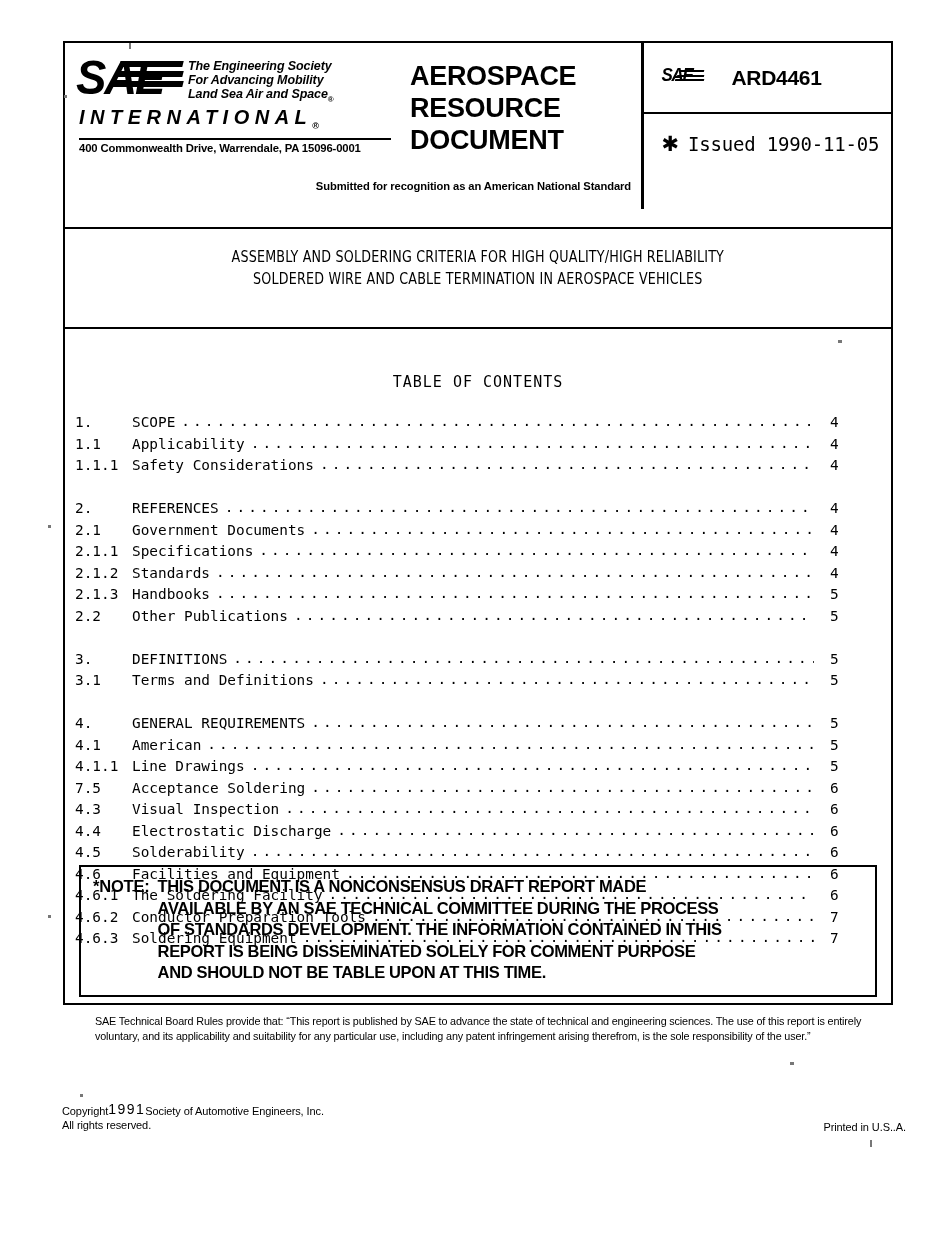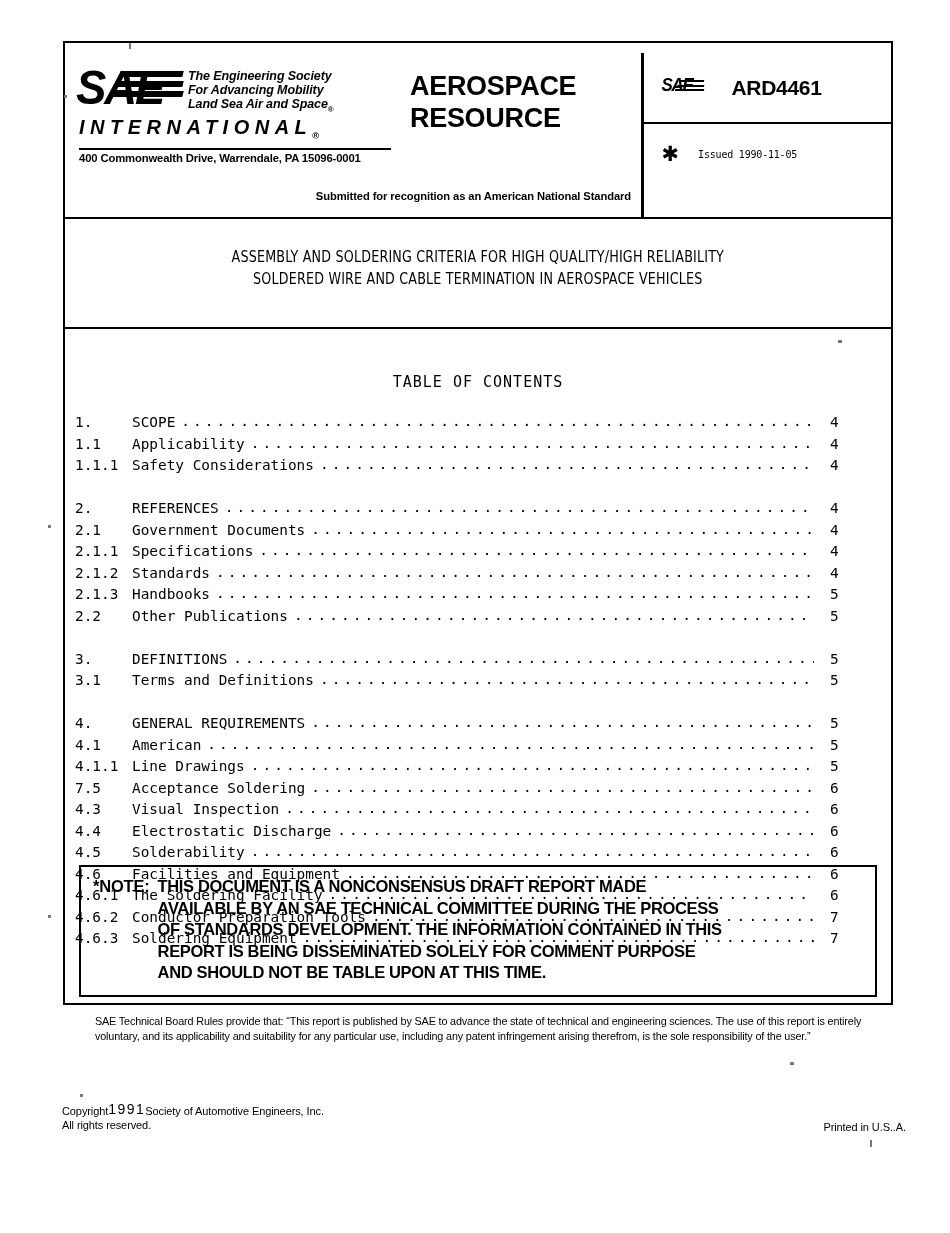--- a/index.html
+++ b/index.html
@@ -27,23 +27,23 @@
     top: 41px;
     width: 830px;
     height: 964px;
     border: 2.5px solid #000;
     box-sizing: border-box;
   }
 
   
   #header-band {
     position: absolute;
-    left: 0; top: 10px;
+    left: 0; top: 0;
     width: 100%;
-    height: 166px;
+    height: 186px;
     border-bottom: 2.5px solid #000;
     box-sizing: border-box;
   }
   #header-left {
     position: absolute;
     left: 0; top: 0;
     width: 576px;
     height: 100%;
     box-sizing: border-box;
   }
@@ -223,23 +223,23 @@
     box-sizing: border-box;
   }
   #asterisk-icon {
     font-size: 21px;
     line-height: 17px;
     font-weight: bold;
     font-family: "DejaVu Sans", sans-serif;
     flex: 0 0 auto;
   }
   #issued-text {
-    margin-left: 19px;
+    margin-left: 9px;
     font-family: "DejaVu Sans Mono", monospace;
-    font-size: 10px;
+    font-size: 19px;
     letter-spacing: -0.2px;
     line-height: 17px;
   }
 
   
   #title-band {
     position: absolute;
     left: 0;
     top: 166px;
     width: 100%;
@@ -408,20 +408,21 @@
             <div id="intl-word"><span>INTERNATIONAL</span><span id="intl-reg">®</span></div>
             <div id="intl-rule"></div>
           </div>
 
           <div id="address">400 Commonwealth Drive, Warrendale, PA 15096-0001</div>
         </div>
 
         <div id="doctype">
           <div>AEROSPACE</div>
           <div>RESOURCE</div>
+          <div>DOCUMENT</div>
         </div>
 
         <div id="submitted">Submitted for recognition as an American National Standard</div>
       </div>
 
       <div id="header-divider"></div>
 
       <div id="header-right">
         <div id="doc-number-cell">
           <span class="mini-sae">

